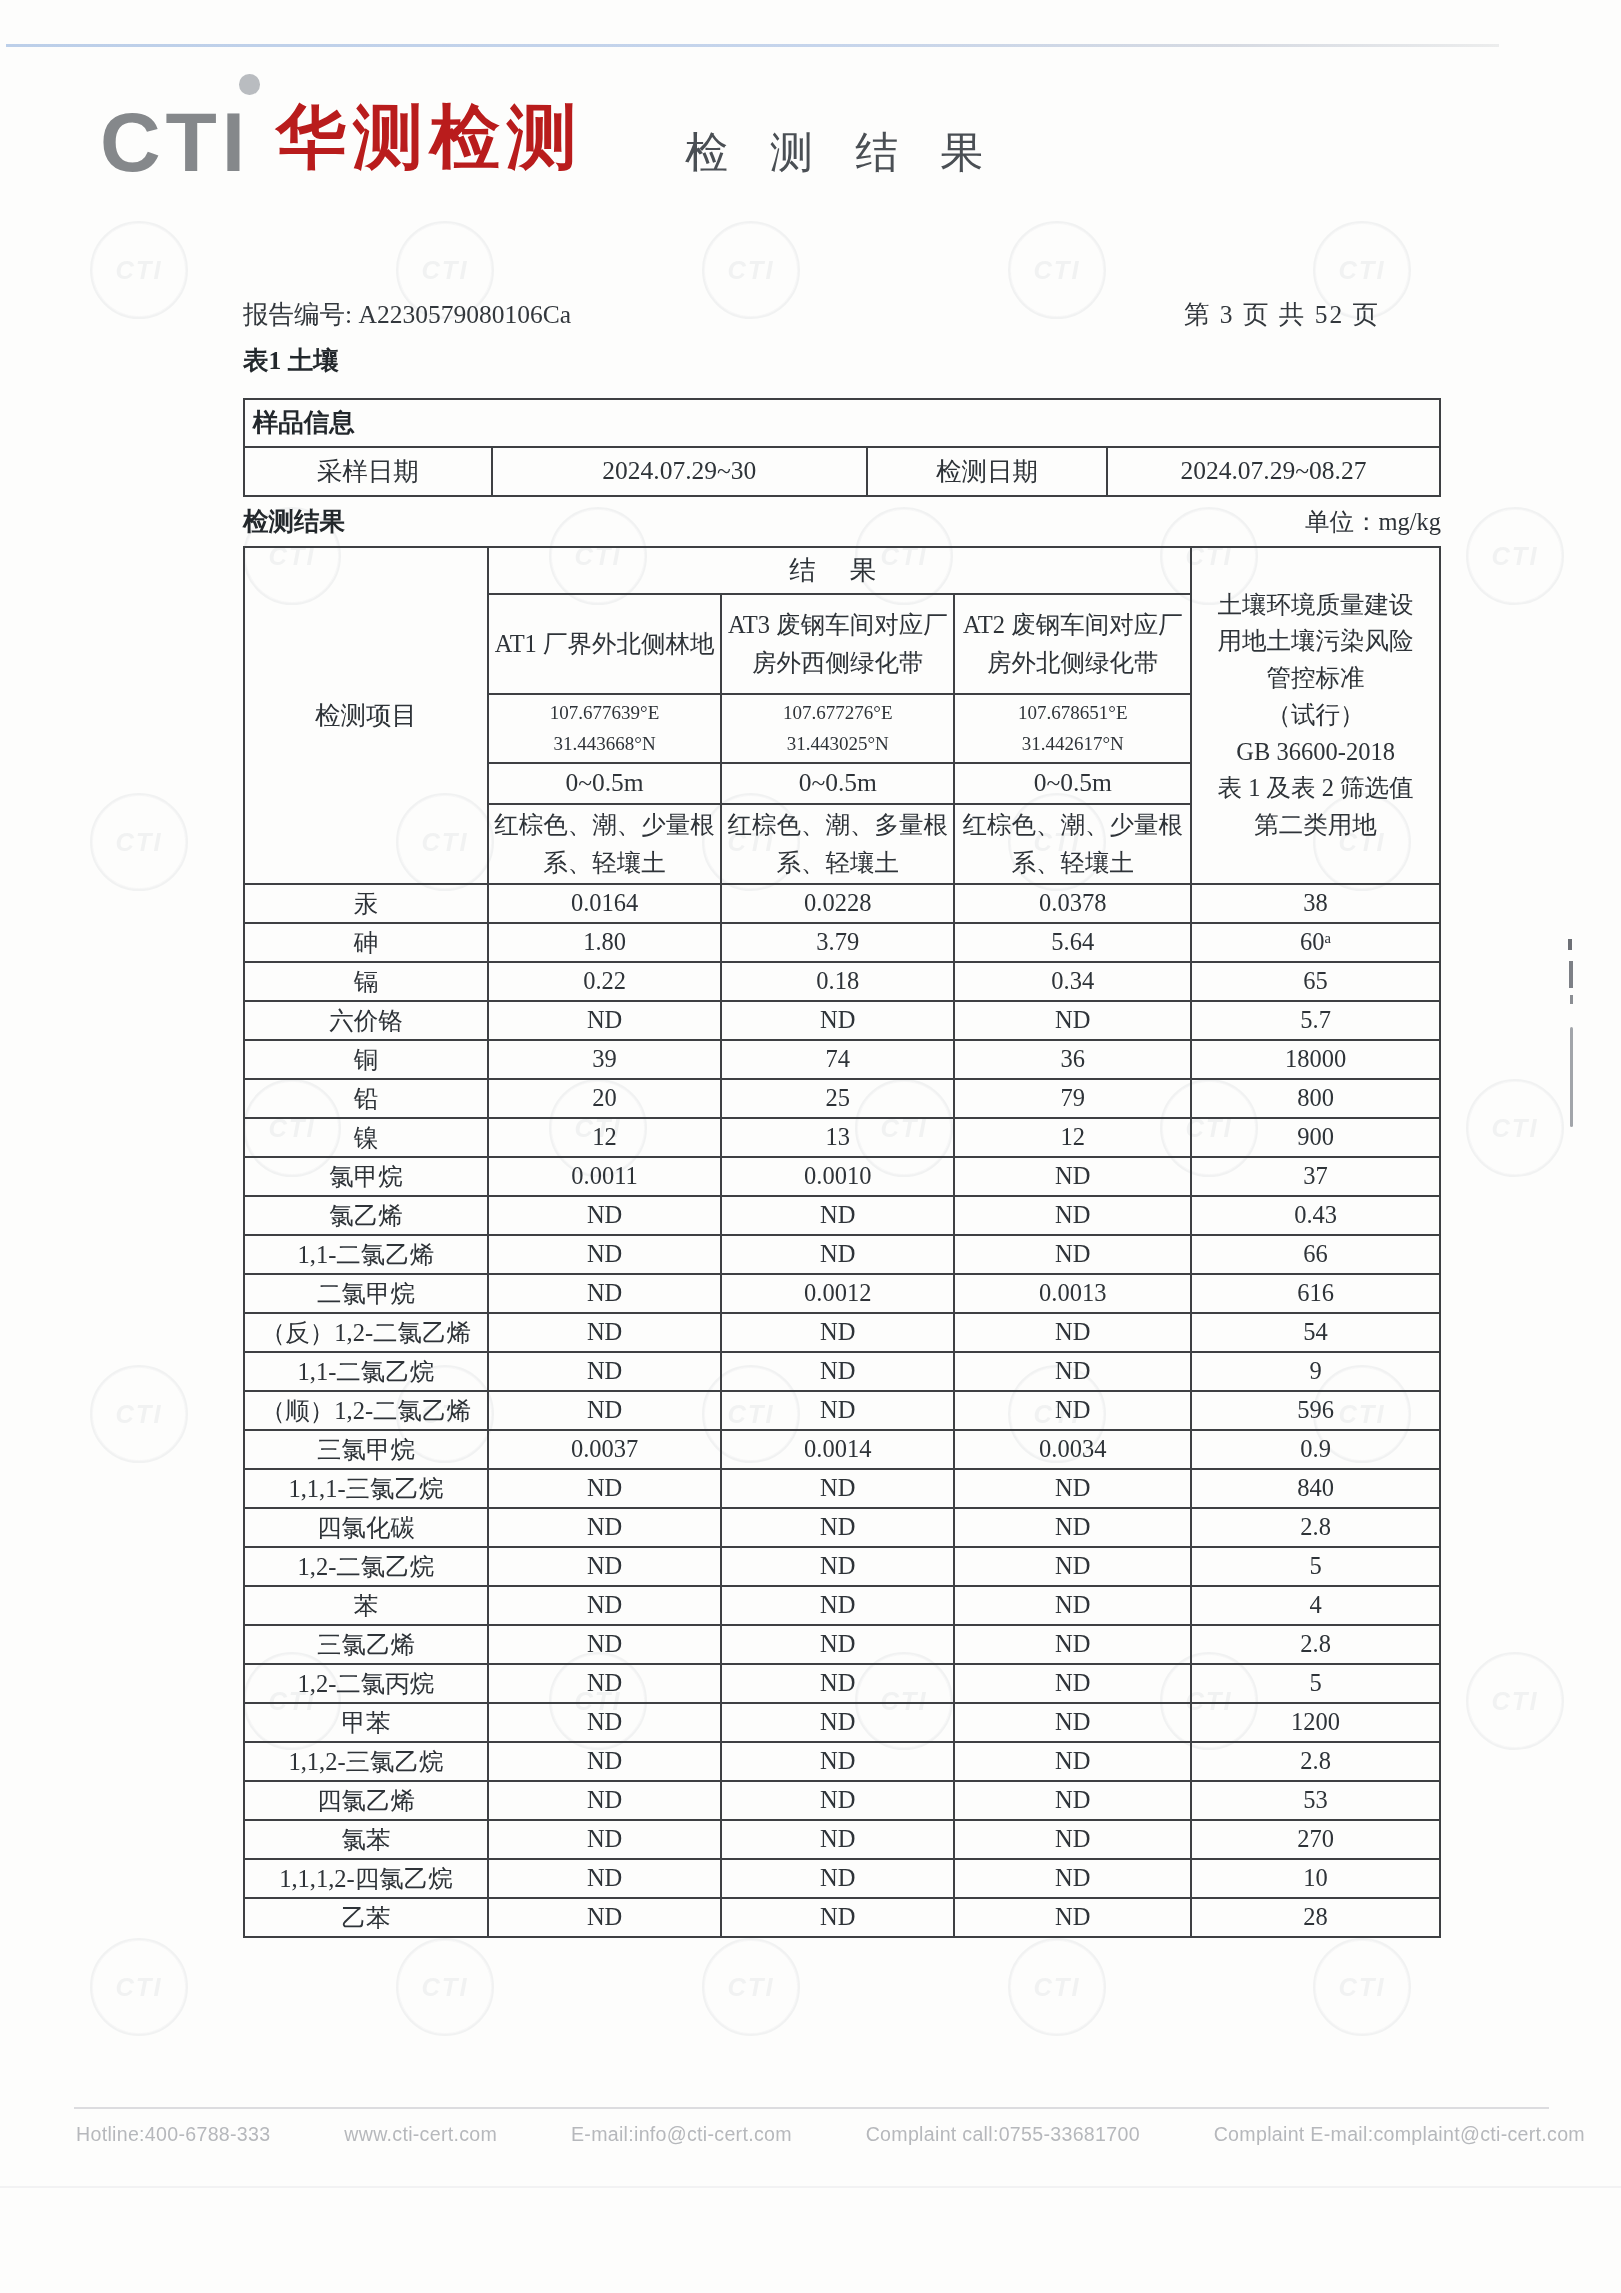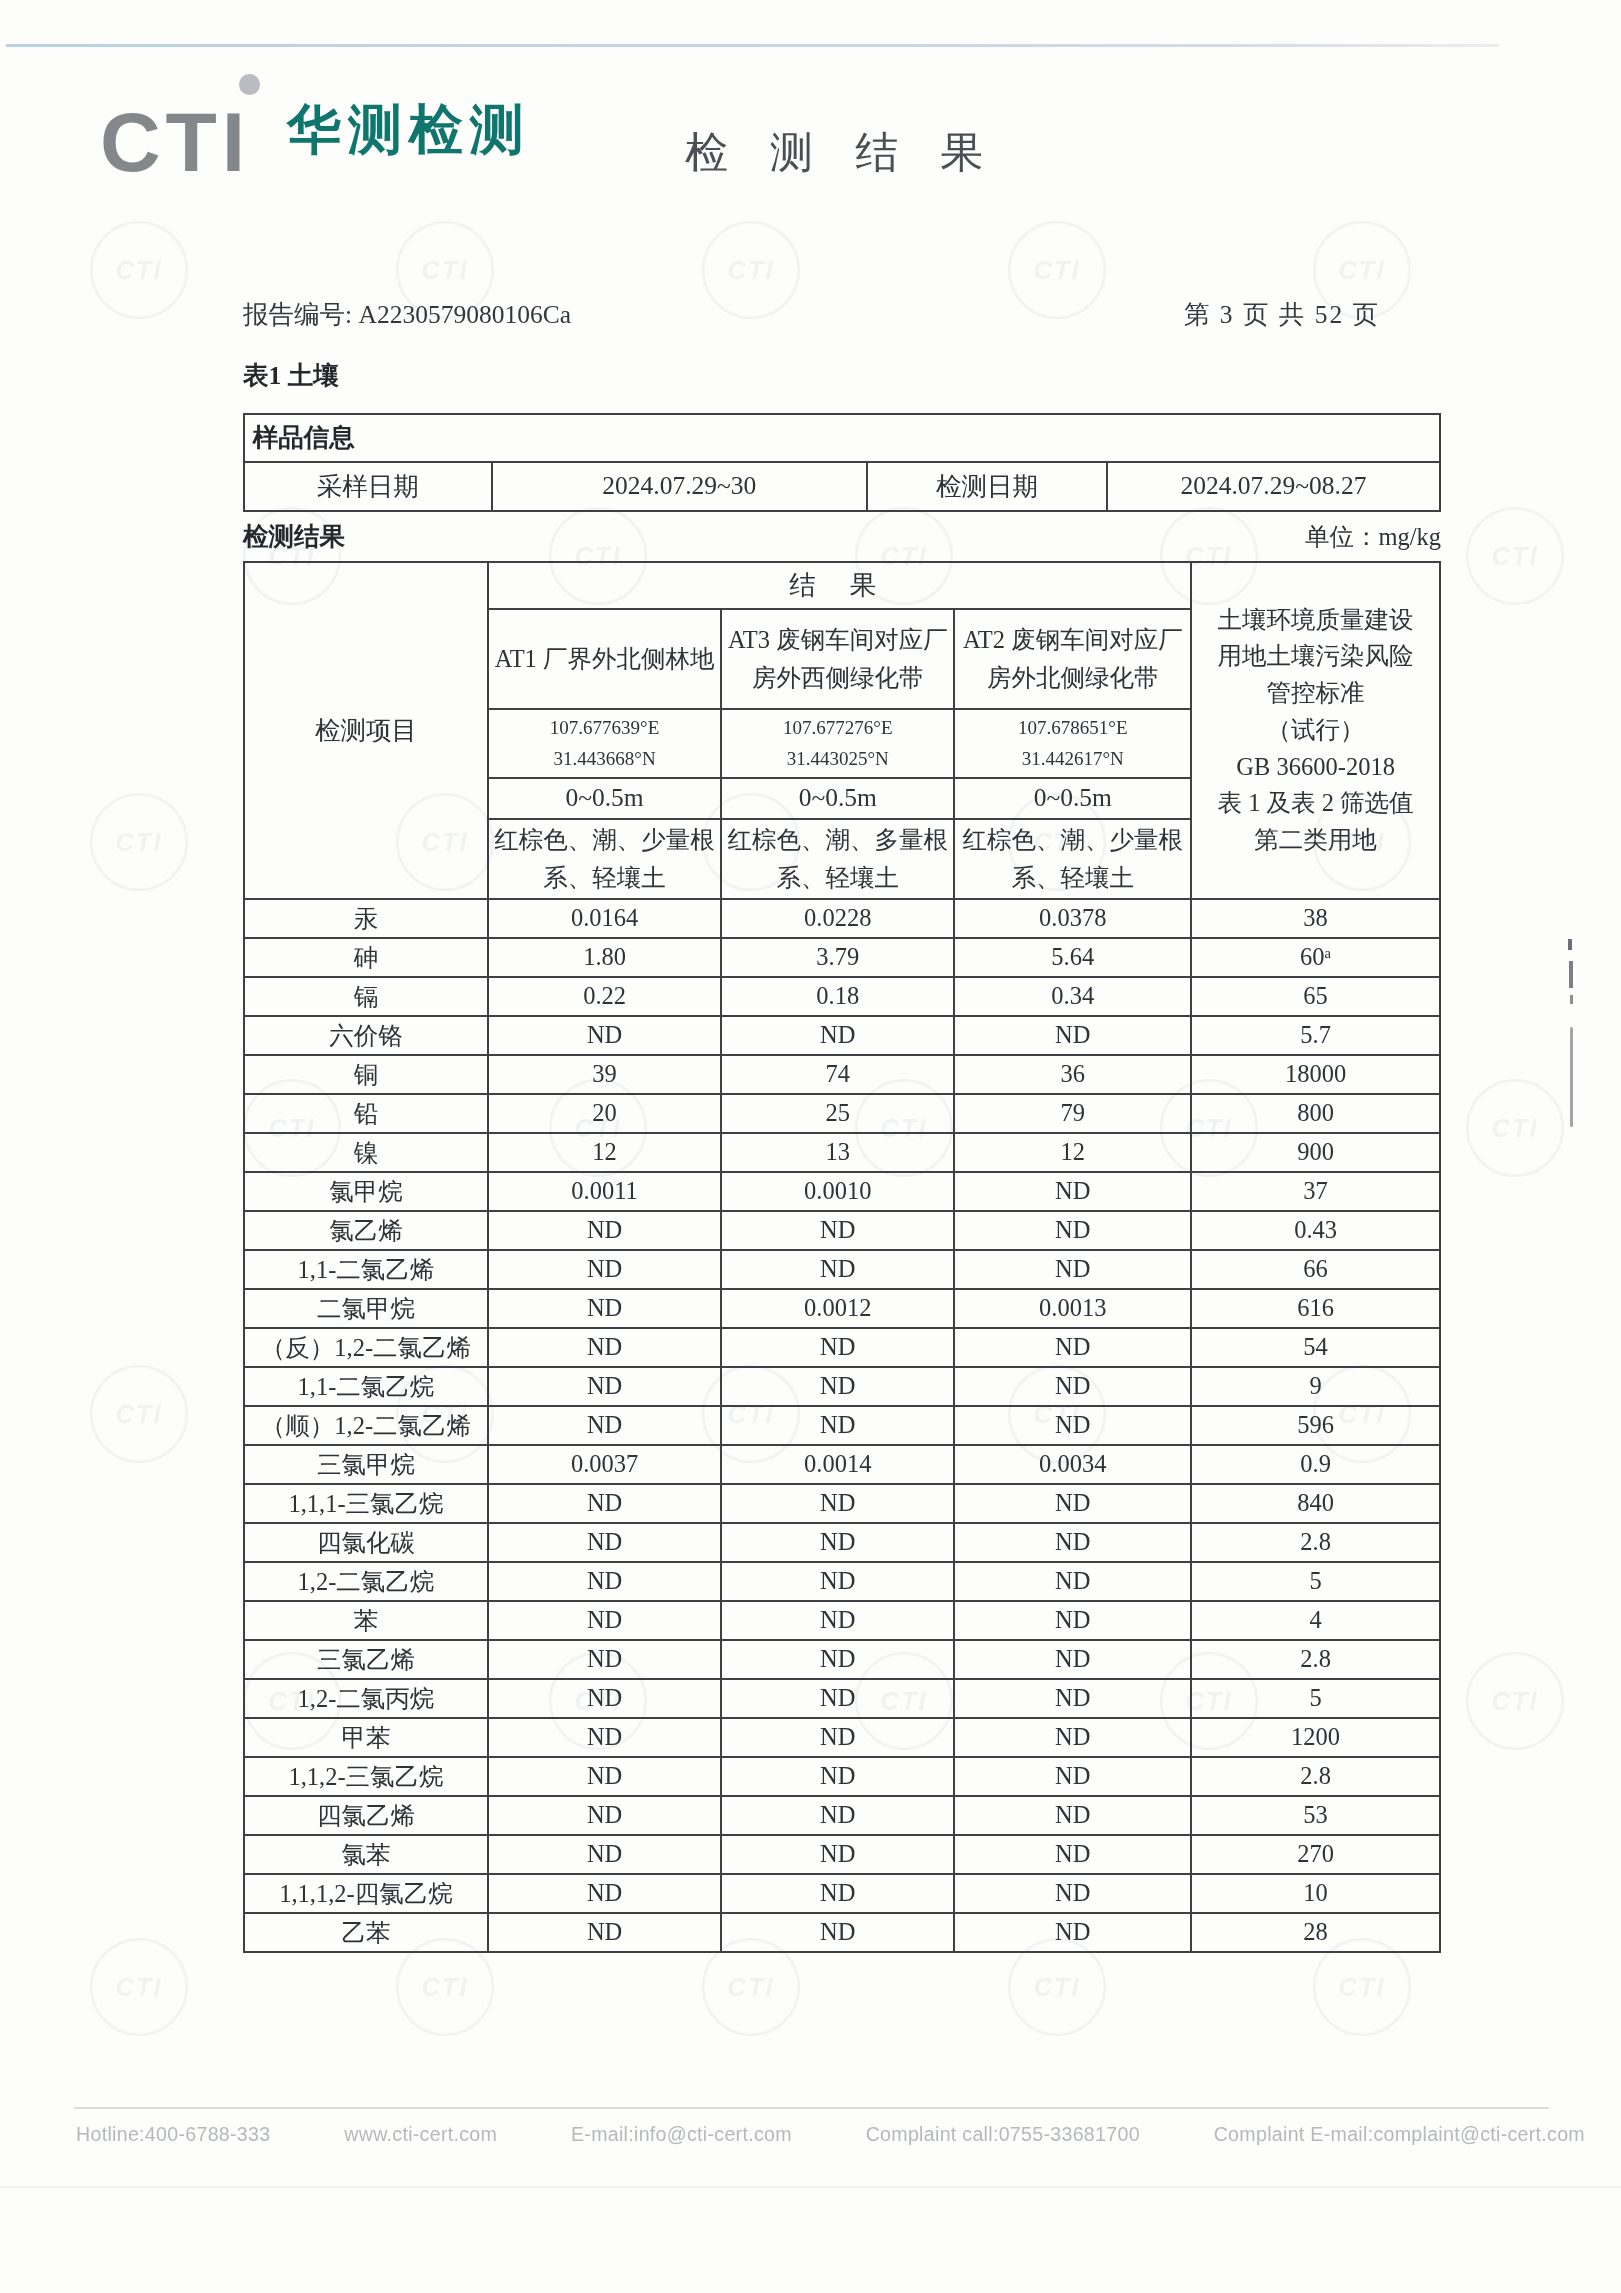--- a/index.html
+++ b/index.html
@@ -19,28 +19,28 @@
     border:2px solid rgba(140,146,154,0.10);
     box-shadow:inset 0 0 0 1px rgba(140,146,154,0.05);
     display:flex;align-items:center;justify-content:center;}
   .wm span{font-family:"Liberation Sans",sans-serif;font-style:italic;font-weight:bold;
     font-size:25.5px;color:rgba(140,146,154,0.10);letter-spacing:2px;}
   
   .logo{position:absolute;left:100px;top:86px;display:flex;align-items:flex-start;z-index:2;color:#85888b;}
   .logo-cti{font-family:"Liberation Sans",sans-serif;font-weight:bold;font-size:84px;
     line-height:1;letter-spacing:4.9px;position:relative;top:13.7px;}
   .logo-dot{position:absolute;left:139px;top:-11.8px;width:20.6px;height:20.6px;border-radius:50%;background:#b9bcc0;}
-  .logo-cn{font-family:"Liberation Sans",sans-serif;font-weight:bold;font-size:54px;
-    line-height:1;letter-spacing:6.9px;margin-left:37px;position:relative;top:15.7px;color:#0f766e;}
+  .logo-cn{font-family:"Liberation Sans",sans-serif;font-weight:bold;font-size:70px;
+    line-height:1;letter-spacing:6.9px;margin-left:26px;position:relative;top:15.7px;color:#b91c1c;}
   
   .content{position:absolute;left:243px;top:0;width:1198px;z-index:1;}
   .title{margin-top:123px;text-align:center;font-size:43px;letter-spacing:15.7px;color:#4a4f54;line-height:1.4;}
   .meta{margin-top:114px;display:flex;justify-content:space-between;align-items:flex-end;font-size:25.5px;color:#33383d;}
   .meta .right{margin-right:61px;letter-spacing:2px;font-family:Liberation Serif, serif;}
-  .caption{margin-top:26px;font-weight:bold;font-size:25.5px;color:#23282c;}
+  .caption{margin-top:11px;font-weight:bold;font-size:25.5px;color:#23282c;}
   
   table{border-collapse:collapse;table-layout:fixed;width:1198px;}
   td{border:2px solid #3e4043;text-align:center;font-size:24.5px;color:#2e3338;padding:0 2px;}
   .info-table{margin-top:19.6px;}
   .info-table .sec{ text-align:left;font-weight:bold;font-size:25.5px;height:46px;padding-left:7.8px;color:#23282c;}
   .info-table .date-row td{height:47px;font-size:25.5px;}
   .band{height:49px;display:flex;justify-content:space-between;align-items:center;}
   .band .sec-title{font-weight:bold;font-size:25.5px;color:#23282c;}
   .band .unit{font-size:24.5px;color:#2e3338;}
   .results-table .h-group td{height:45px;}

